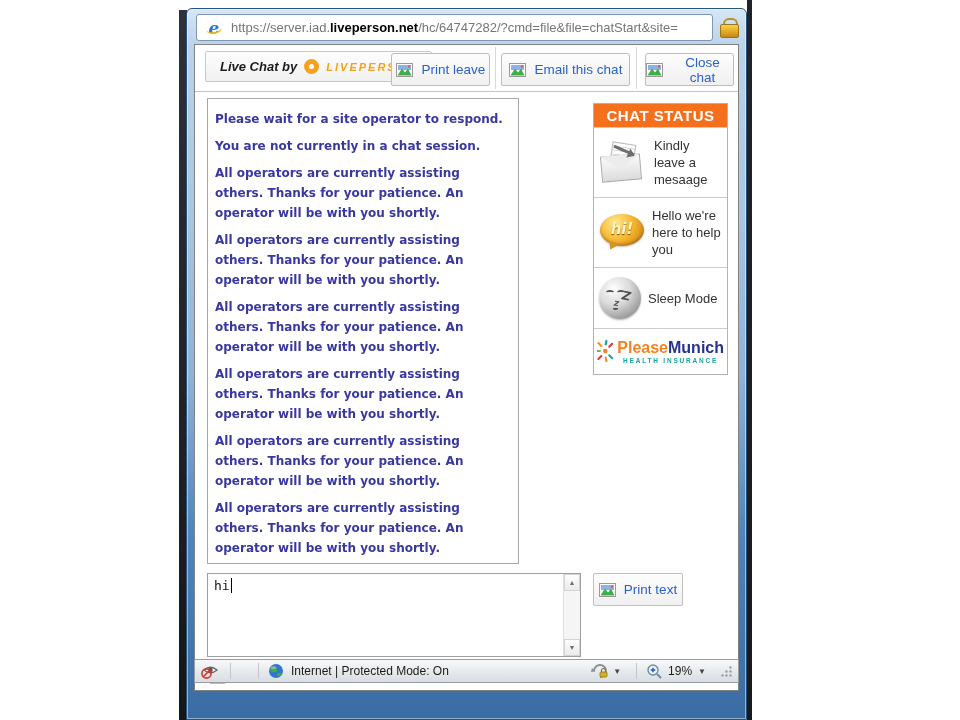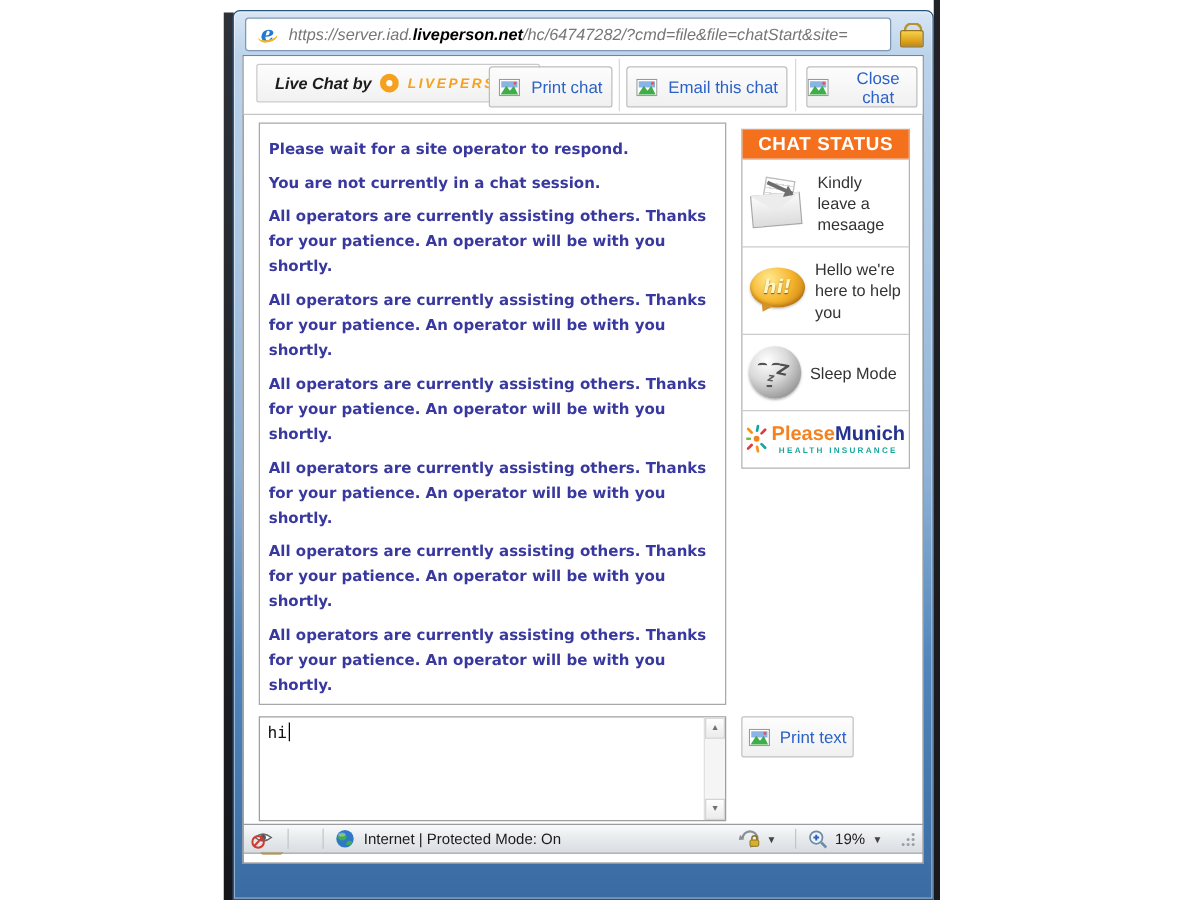--- a/index.html
+++ b/index.html
@@ -18,21 +18,21 @@
             border:1px solid #27537f; border-radius:6px 6px 0 0;
             box-shadow:inset 0 0 0 1px rgba(255,255,255,.45); }
 
   
   .addressbar { position:absolute; left:9px; top:4px; right:9px; height:29px; display:flex; align-items:center; gap:7px; }
   .url-field { flex:1; height:27px; background:#fff; border:1px solid #7e97b3; border-radius:3px;
                display:flex; align-items:center; gap:8px; padding:0 8px; overflow:hidden; }
   .ie-icon { position:relative; width:18px; height:18px; flex:0 0 auto; color:#1f7ad0; font:italic bold 17px/18px "DejaVu Serif",serif; text-align:center; }
   .ie-icon::after { content:""; position:absolute; left:1px; top:4px; width:16px; height:9px;
                     border-bottom:2px solid #f2b41e; border-radius:50%; transform:rotate(-10deg); }
-  .url-text { font-size:13px; color:#767676; white-space:nowrap; overflow:hidden;font-style:italic; }
+  .url-text { font-size:13px; color:#767676; white-space:nowrap; overflow:hidden; }
   .url-text .u-domain { color:#000; font-weight:bold; }
 
   
   .gold-lock { position:relative; width:17px; height:20px; flex:0 0 auto; display:inline-block; }
   .gold-lock::before { content:""; position:absolute; left:3px; top:0; width:11px; height:12px;
                        border:2.5px solid #b8922c; border-bottom:none; border-radius:6px 6px 0 0; }
   .gold-lock::after { content:""; position:absolute; left:0; bottom:0; width:17px; height:12px;
                       background:linear-gradient(180deg,#f7d24b,#e0a61f 60%,#c3881a); border:1px solid #97741d; border-radius:2px; }
 
   
@@ -47,21 +47,21 @@
   .brand-name { font-size:11px; font-weight:bold; color:#f5a11d; letter-spacing:2px; }
   .tb-btn { position:absolute; bottom:5px; height:33px; display:flex; align-items:center; justify-content:center; gap:9px;
             background:linear-gradient(180deg,#fdfdfd,#f0f0f0); border:1px solid #bdbdbd; border-radius:3px 3px 2px 2px;
             color:#2a62c8; font-family:"Liberation Sans",sans-serif; font-size:13.5px; cursor:pointer; }
   .tb-sep { position:absolute; top:2px; bottom:2px; width:1px; background:#d8d8d8; }
 
   
   .img-icon { width:17px; height:14px; flex:0 0 auto; display:inline-block; }
 
   
-  .transcript { position:absolute; left:12px; top:53px; width:374px; height:466px; background:#fff;
+  .transcript { position:absolute; left:12px; top:53px; width:312px; height:466px; background:#fff;
                 border:1px solid #a8a8a8; padding:10px 7px 0 7px; overflow:hidden; }
   .transcript p { font-family:"DejaVu Sans",sans-serif; font-size:12px; line-height:20px; font-weight:bold;
                   color:#38389e; margin:0 0 7px 0; }
 
   
   .sidebar { position:absolute; left:398px; top:58px; width:135px; background:#fff; border:1px solid #b3b3b3; }
   .sb-header { height:23px; background:#f4701d; color:#fff; font-size:15px; font-weight:bold; line-height:23px;
                text-align:center; letter-spacing:.5px; }
   .sb-item { display:flex; align-items:center; gap:7px; padding:9px 5px; border-top:1px solid #ccc; cursor:pointer; }
   .sb-item:first-of-type { border-top:none; }
@@ -160,21 +160,21 @@
           <span class="brand-name">LIVEPERSON</span>
         </div>
 
         <button class="tb-btn" style="left:196px; width:99px;">
           <svg class="img-icon" viewBox="0 0 17 14">
               <rect x="0.5" y="0.5" width="16" height="13" fill="#fff" stroke="#9a9a9a"></rect>
               <rect x="2" y="2" width="13" height="5" fill="#8ab4e8"></rect>
               <path d="M1.5 12.5 L6 5.5 L9 9.5 L12 5.5 L15.5 12.5 Z" fill="#3fae49"></path>
               <circle cx="13" cy="3.5" r="1.2" fill="#e2574c"></circle>
             </svg>
-          <span>Print chat</span>
+          <span>Print leave</span>
         </button>
         <div class="tb-sep" style="left:300px;"></div>
         <button class="tb-btn" style="left:306px; width:129px;">
           <svg class="img-icon" viewBox="0 0 17 14">
               <rect x="0.5" y="0.5" width="16" height="13" fill="#fff" stroke="#9a9a9a"></rect>
               <rect x="2" y="2" width="13" height="5" fill="#8ab4e8"></rect>
               <path d="M1.5 12.5 L6 5.5 L9 9.5 L12 5.5 L15.5 12.5 Z" fill="#3fae49"></path>
               <circle cx="13" cy="3.5" r="1.2" fill="#e2574c"></circle>
             </svg>
           <span>Email this chat</span>

